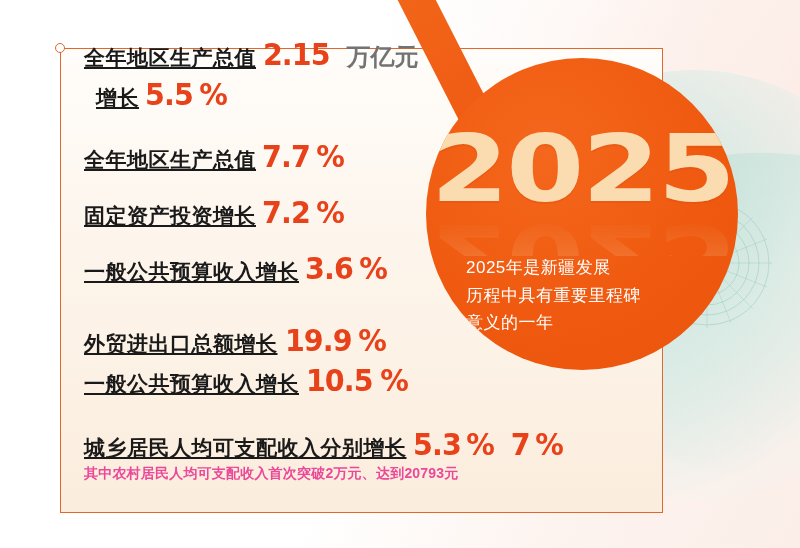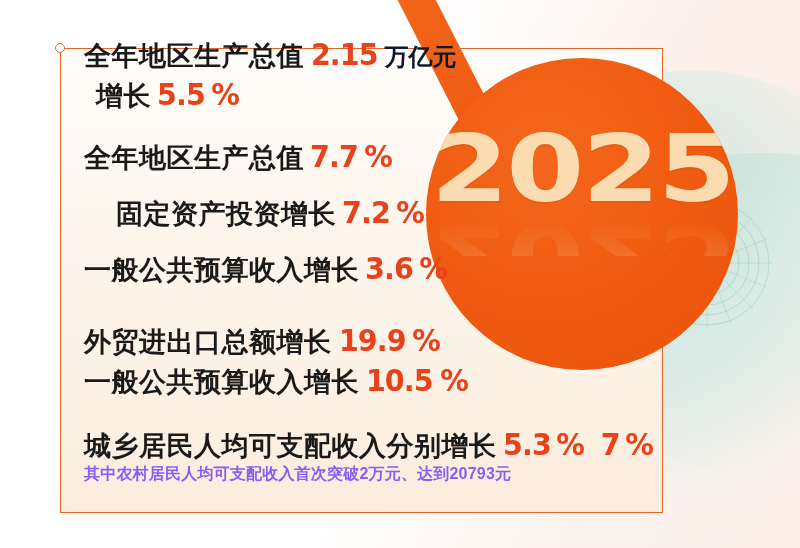--- a/index.html
+++ b/index.html
@@ -152,53 +152,54 @@
     left: 84px; top: 36px;
     width: 560px;
   }
   .line {
     display: block;
     white-space: nowrap;
     color: #1a1a1a;
     font-weight: 700;
   }
   .lbl {
-    font-size: 27px;
+    font-size: 21px;
     letter-spacing: .5px;
     vertical-align: baseline;
+    text-decoration: underline;
   }
   .num {
     color: #e8421a;
     font-family: "DejaVu Sans", "Liberation Sans", sans-serif;
     font-size: 31px;
     font-weight: 700;
     letter-spacing: -1px;
     vertical-align: baseline;
     margin: 0 1px 0 4px;
     display: inline-block;
     transform: scaleX(.92);
   }
   .num.tight { margin-left: 2px; }
   .unit-red {
-    color: #0f172a;
+    color: #737373;
     font-size: 24px;
     font-weight: 700;
-    margin-left: 3px;
+    margin-left: 13px;
   }
   .foot {
-    font-size: 16px;
-    font-weight: 700;
-    color: #8b5cf6;
+    font-size: 14px;
+    font-weight: 700;
+    color: #ec4899;
     letter-spacing: .2px;
   }
 
   .r0 { position: absolute; left: 0;  top: 0;   }
   .r0b{ position: absolute; left: 12px;  top: 40px;}
   .r1 { position: absolute; left: 0;  top: 102px;}
-  .r2 { position: absolute; left: 0;  top: 158px; margin-left: 32px;}
+  .r2 { position: absolute; left: 0;  top: 158px;}
   .r3 { position: absolute; left: 0;  top: 214px;}
   .r4 { position: absolute; left: 0;  top: 286px;}
   .r5 { position: absolute; left: 0;  top: 326px; text-align: center;}
   .r6 { position: absolute; left: 0;  top: 390px;}
   .r7 { position: absolute; left: 0;  top: 428px;}
 </style>
 </head>
 <body>
 
 <div id="poster">
@@ -245,20 +246,25 @@
 
   <div class="ribbon"></div>
 
   <div class="circle">
     <div class="year-wrap">
       <span class="year">2025</span>
     </div>
     <div class="year-reflect">
       <span class="year">2025</span>
     </div>
+    <div class="circle-caption">
+      <div>2025年是新疆发展</div>
+      <div>历程中具有重要里程碑</div>
+      <div>意义的一年</div>
+    </div>
   </div>
 
   <div class="stats">
 
     <div class="line r0">
       <span class="lbl">全年地区生产总值</span><span class="num">2.15</span><span class="unit-red">万亿元</span>
     </div>
 
     <div class="line r0b">
       <span class="lbl">增长</span><span class="num">5.5</span><span class="num tight">%</span>

